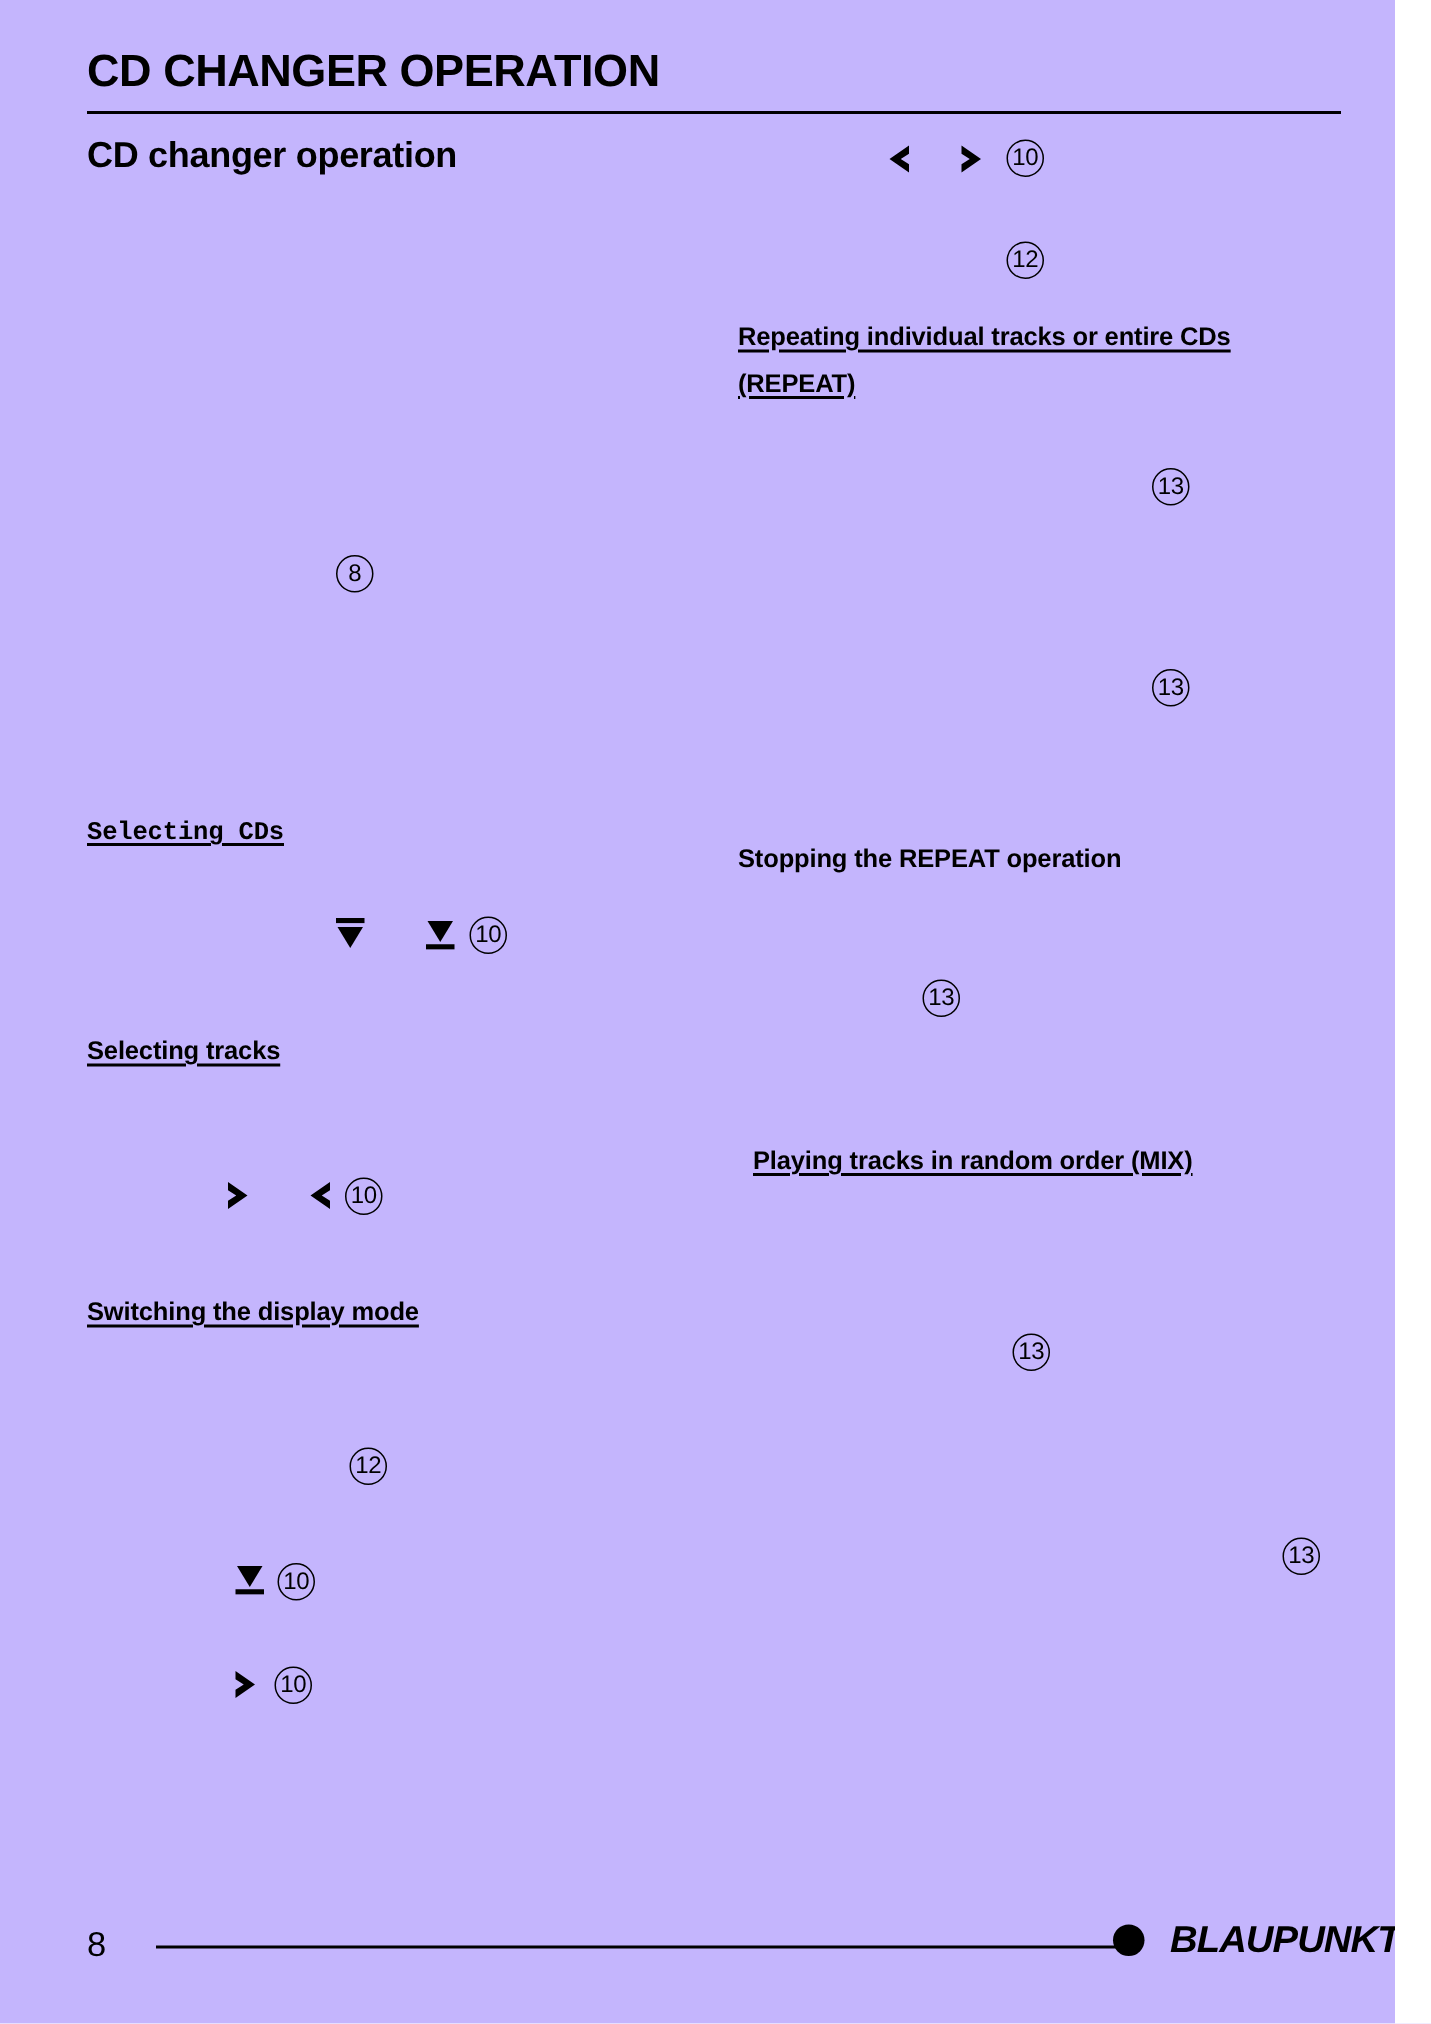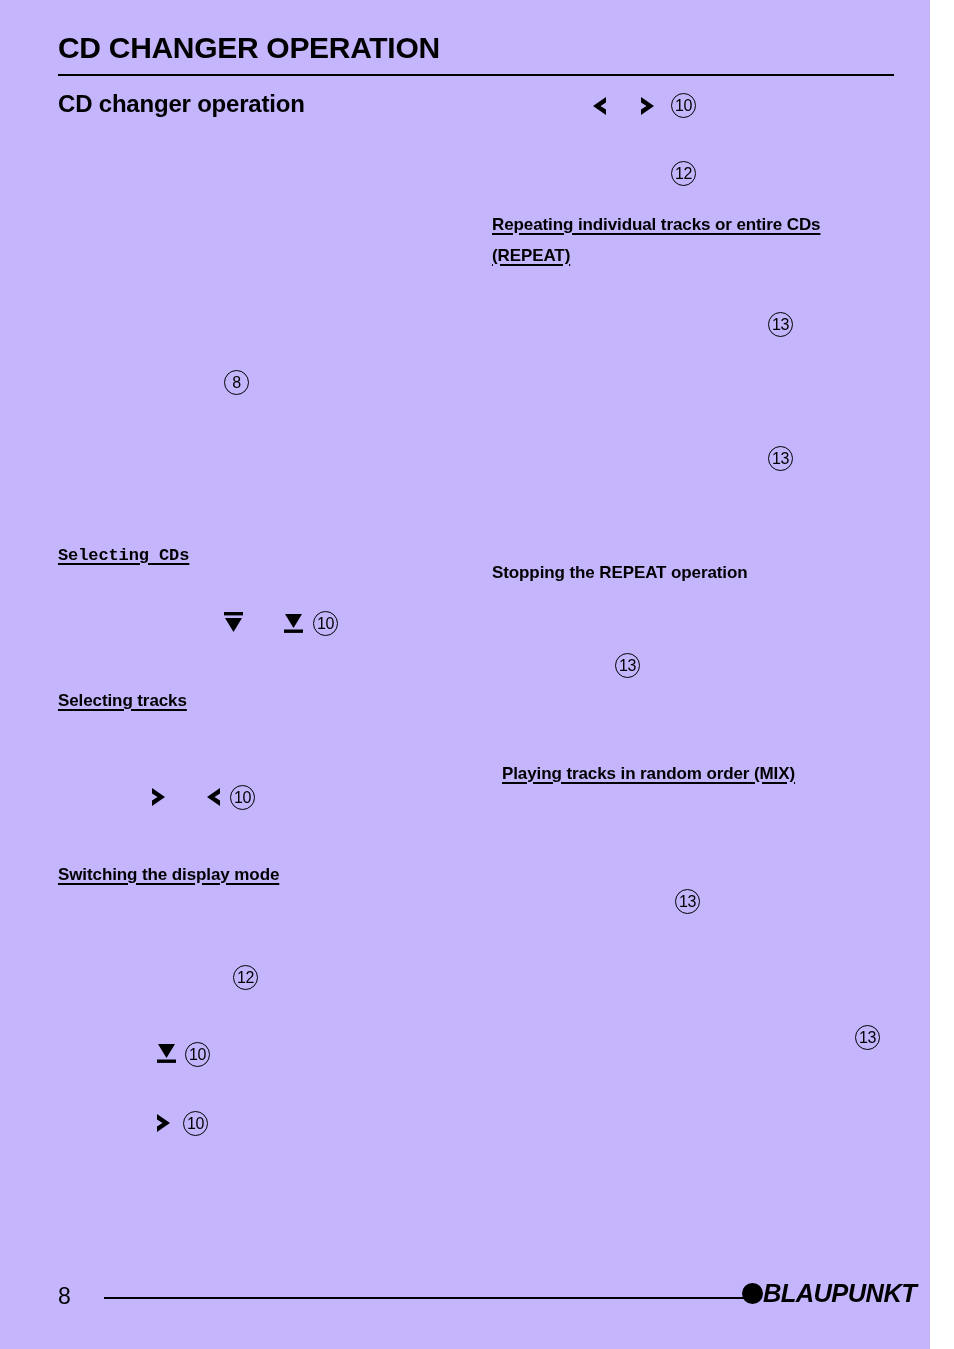--- a/index.html
+++ b/index.html
@@ -103,21 +103,21 @@
     width: 646px;
     height: 2px;
     background: #000000;
   }
   .logo {
     position: absolute;
     left: 742px;
     top: 1281px;
     display: flex;
     align-items: center;
-    gap: 0;
+    gap: 17px;
   }
   .logo-dot {
     width: 21px;
     height: 21px;
     border-radius: 50%;
     background: #000000;
     flex: none;
   }
   .logo-word {
     font-size: 25px;

